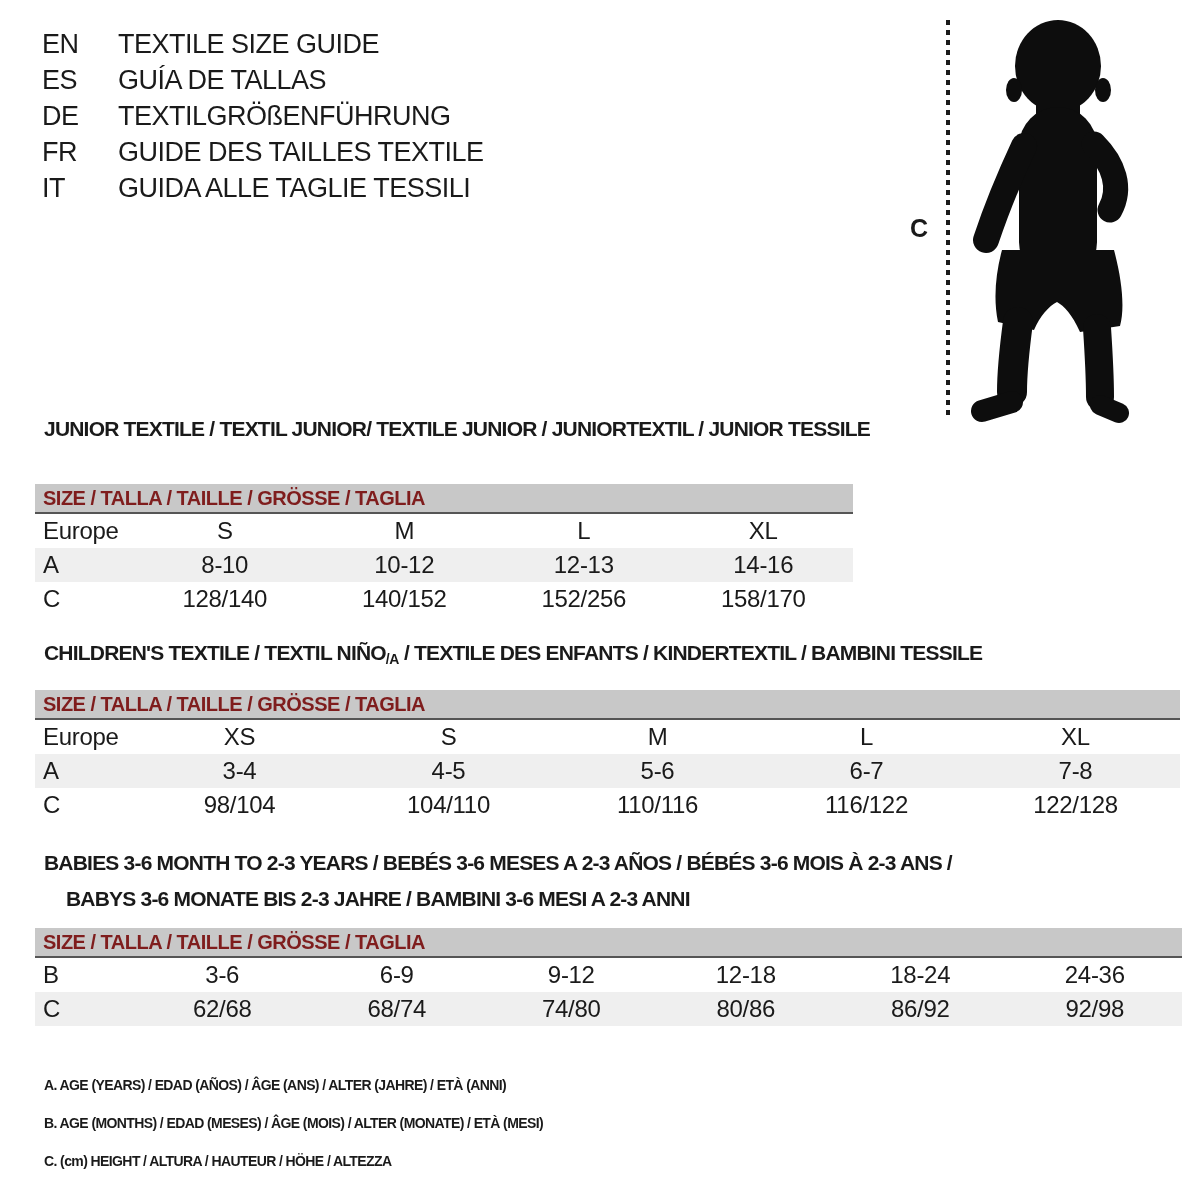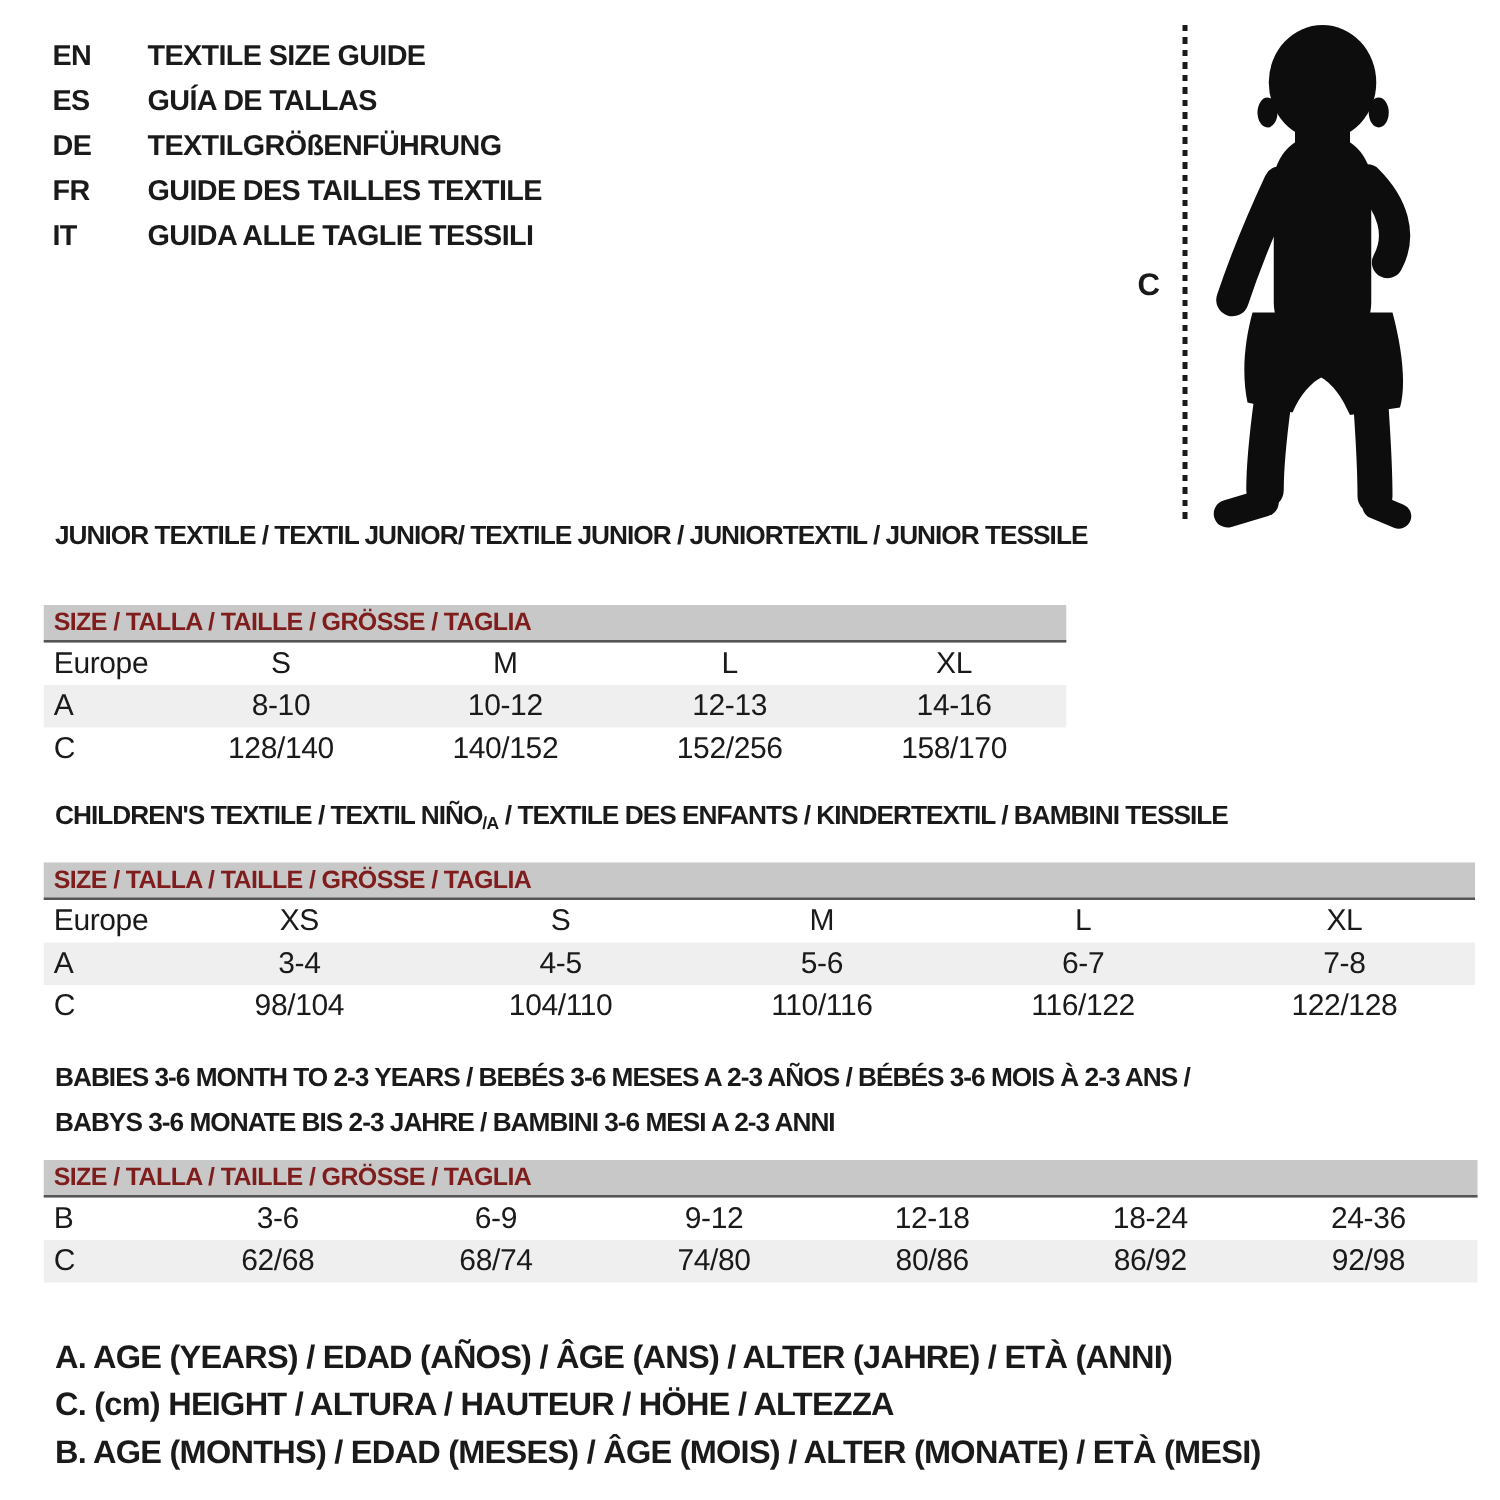--- a/index.html
+++ b/index.html
@@ -4,21 +4,21 @@
 <style>
   html,body{margin:0;padding:0;background:#ffffff;}
   .page{
     position:relative;width:1200px;height:1200px;background:#ffffff;
     font-family:"Liberation Sans",sans-serif;color:#1a1a1a;overflow:hidden;
   }
   
   .lang-list{position:absolute;left:42px;top:26px;}
   .lang-row{display:grid;grid-template-columns:76px auto;height:36px;align-items:center;}
   .lang-code,.lang-title{
-    font-size:23px;font-weight:bold;letter-spacing:-0.5px;white-space:nowrap;
+    font-size:27px;font-weight:normal;letter-spacing:-0.5px;white-space:nowrap;
   }
   
   .dash-line{
     position:absolute;left:946px;top:20px;width:4px;height:396px;
     background:repeating-linear-gradient(to bottom,#1a1a1a 0 5px,transparent 5px 10px);
   }
   .measure-c{position:absolute;left:910px;top:214px;font-size:25px;font-weight:bold;}
   .silhouette{position:absolute;left:960px;top:14px;}
   
   .sec-heading{
@@ -32,21 +32,21 @@
     height:28px;line-height:28px;background:#c8c8c8;border-bottom:2px solid #555555;
     padding-left:8px;font-size:20px;font-weight:600;color:#7f1d1d;letter-spacing:-0.5px;
   }
   .t-row{display:flex;height:34px;align-items:center;font-size:24px;letter-spacing:-0.3px;}
   .t-row.alt{background:#efefef;}
   .t-label{width:92px;padding-left:8px;flex:0 0 auto;text-align:left;}
   .t-cell{flex:1;text-align:center;}
   
   .legend{position:absolute;left:44px;top:1066px;}
   .legend-line{
-    font-size:26px;font-weight:bold;letter-spacing:-0.6px;line-height:38px;white-space:nowrap;
+    font-size:14px;font-weight:bold;letter-spacing:-0.6px;line-height:38px;white-space:nowrap;
   }
 </style>
 </head>
 <body>
 
 <div class="page">
 
   <div class="lang-list">
     <div class="lang-row">
       <span class="lang-code">EN</span>
@@ -145,21 +145,21 @@
       <span class="t-label">C</span>
       <span class="t-cell">98/104</span>
       <span class="t-cell">104/110</span>
       <span class="t-cell">110/116</span>
       <span class="t-cell">116/122</span>
       <span class="t-cell">122/128</span>
     </div>
   </div>
 
   <div class="sec-heading" style="top:851px;">BABIES 3-6 MONTH TO 2-3 YEARS / BEBÉS 3-6 MESES A 2-3 AÑOS / BÉBÉS 3-6 MOIS À 2-3 ANS /</div>
-  <div class="sec-heading" style="top:887px;">BABYS 3-6 MONATE BIS 2-3 JAHRE / BAMBINI 3-6 MESI A 2-3 ANNI</div>
+  <div class="sec-heading" style="top:887px;margin-left:22px;">BABYS 3-6 MONATE BIS 2-3 JAHRE / BAMBINI 3-6 MESI A 2-3 ANNI</div>
   <div class="size-table" style="top:928px;width:1147px;">
     <div class="size-bar">SIZE / TALLA / TAILLE / GRÖSSE / TAGLIA</div>
     <div class="t-row">
       <span class="t-label">B</span>
       <span class="t-cell">3-6</span>
       <span class="t-cell">6-9</span>
       <span class="t-cell">9-12</span>
       <span class="t-cell">12-18</span>
       <span class="t-cell">18-24</span>
       <span class="t-cell">24-36</span>
@@ -170,17 +170,17 @@
       <span class="t-cell">68/74</span>
       <span class="t-cell">74/80</span>
       <span class="t-cell">80/86</span>
       <span class="t-cell">86/92</span>
       <span class="t-cell">92/98</span>
     </div>
   </div>
 
   <div class="legend">
     <div class="legend-line">A. AGE (YEARS) / EDAD (AÑOS) / ÂGE (ANS) / ALTER (JAHRE) / ETÀ (ANNI)</div>
+    <div class="legend-line">B. AGE (MONTHS) / EDAD (MESES) / ÂGE (MOIS) / ALTER (MONATE) / ETÀ (MESI)</div>
     <div class="legend-line">C. (cm) HEIGHT / ALTURA / HAUTEUR / HÖHE / ALTEZZA</div>
-    <div class="legend-line">B. AGE (MONTHS) / EDAD (MESES) / ÂGE (MOIS) / ALTER (MONATE) / ETÀ (MESI)</div>
   </div>
 
 </div>
 
 </body></html>

